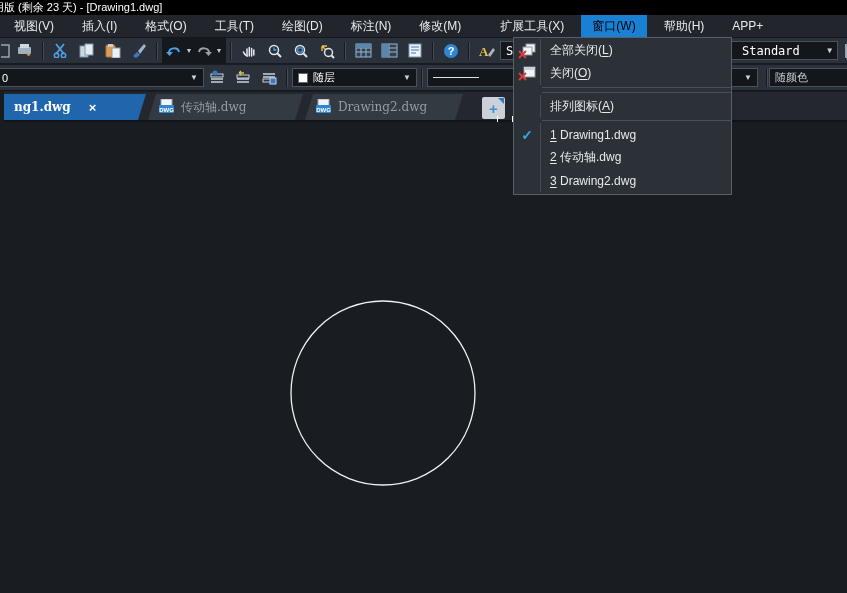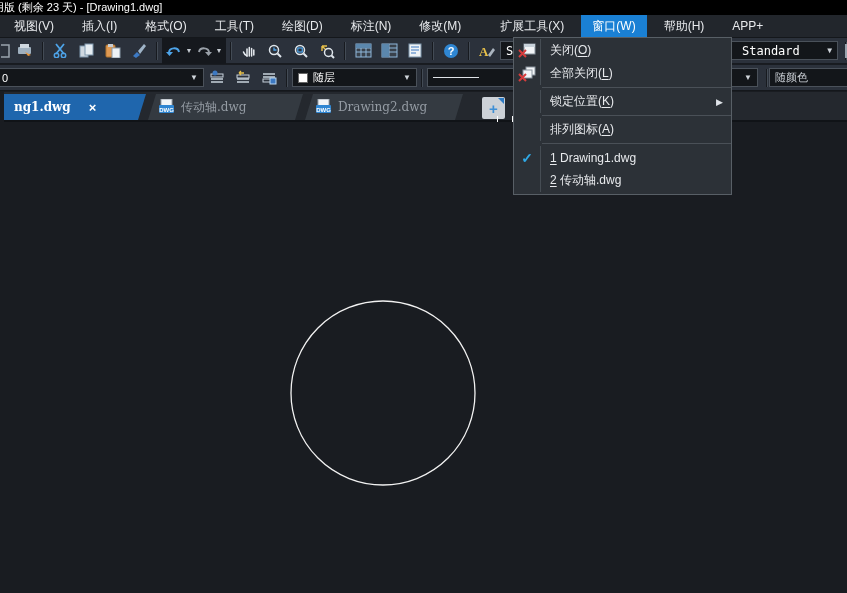--- a/index.html
+++ b/index.html
@@ -17,21 +17,21 @@
     white-space:nowrap; overflow:hidden;
   }
   .titlebar span { display:inline-block; margin-left:-7px; }
   
   .menubar {
     position:absolute; top:15px; left:0; width:847px; height:23px;
     background:#22262c; display:flex; align-items:center;
     font-size:12px; border-bottom:1px solid #14171b;
   }
   .menubar .mitem { padding:3px 11px; margin:0 3px; white-space:nowrap; cursor:default; }
-  .menubar .mitem.active { background:#1a80d4; color:#ffffff; }
+  .menubar .mitem.active { background:#1a80d4; color:#000000; }
   
   .toolbar { position:absolute; left:0; width:847px; background:#2b313b; display:flex; align-items:center; }
   .toolbar.row1 { top:38px; height:26px; border-bottom:1px solid #181b20; }
   .toolbar.row2 { top:65px; height:26px; border-bottom:1px solid #14171b; }
   .tbtn { width:26px; height:24px; display:inline-flex; align-items:center; justify-content:center; flex:none; cursor:default; }
   .vsep { flex:none; width:0; height:18px; border-left:1px solid #171a1f; border-right:1px solid #434b55; margin:0 4px; }
   .undo-panel { display:flex; align-items:center; background:#15181d; height:26px; padding:0 2px; flex:none; }
   .ddarrow { font-size:7px; color:#c4cad1; width:10px; text-align:center; flex:none; }
   .combo {
     height:19px; background:#13161a; border:1px solid #4a515a;
@@ -330,49 +330,44 @@
 <div class="canvas">
   <svg width="847" height="471">
     <circle cx="383" cy="271" r="92" fill="none" stroke="#f2f2f2" stroke-width="1.3"></circle>
   </svg>
 </div>
 
 <div class="wmenu">
 
   <div class="wrow">
     <span class="wicon">
+      <svg width="18" height="16">
+        <rect x="8" y="1" width="9" height="8" fill="#f2f5f7" stroke="#8a949e"></rect>
+        <rect x="5" y="4" width="9" height="8" fill="#f2f5f7" stroke="#8a949e"></rect>
+        <path d="M1 8 L8 15 M8 8 L1 15" stroke="#d63c3c" stroke-width="2"></path>
+      </svg>
+    </span>
+    <span class="wlabel"><span>全部关闭(</span><span class="mkey">L</span><span>)</span></span>
+  </div>
+
+  <div class="wrow">
+    <span class="wicon">
       <svg width="18" height="15">
         <rect x="6" y="1" width="11" height="10" fill="#f2f5f7" stroke="#8a949e"></rect>
         <rect x="6" y="1" width="11" height="3" fill="#c8d2da"></rect>
         <path d="M1 7 L8 14 M8 7 L1 14" stroke="#d63c3c" stroke-width="2"></path>
       </svg>
     </span>
     <span class="wlabel"><span>关闭(</span><span class="mkey">O</span><span>)</span></span>
   </div>
 
-  <div class="wrow">
-    <span class="wicon">
-      <svg width="18" height="16">
-        <rect x="8" y="1" width="9" height="8" fill="#f2f5f7" stroke="#8a949e"></rect>
-        <rect x="5" y="4" width="9" height="8" fill="#f2f5f7" stroke="#8a949e"></rect>
-        <path d="M1 8 L8 15 M8 8 L1 15" stroke="#d63c3c" stroke-width="2"></path>
-      </svg>
-    </span>
-    <span class="wlabel"><span>全部关闭(</span><span class="mkey">L</span><span>)</span></span>
-  </div>
-
   <div class="wsep">
       <span class="line"></span>
     </div>
 
-  <div class="wrow">
-    <span class="wicon"></span>
-    <span class="wlabel"><span>锁定位置(</span><span class="mkey">K</span><span>)</span></span>
-    <span class="warrow">▶</span>
-  </div>
 
   <div class="wsep">
       <span class="line"></span>
     </div>
 
 
 
 
   <div class="wrow">
     <span class="wicon"></span>
@@ -388,14 +383,18 @@
         <span class="checkmark">✓</span>
       </span>
     <span class="wlabel"><span class="mkey">1</span><span> Drawing1.dwg</span></span>
   </div>
 
   <div class="wrow">
     <span class="wicon"></span>
     <span class="wlabel"><span class="mkey">2</span><span> 传动轴.dwg</span></span>
   </div>
 
+  <div class="wrow">
+    <span class="wicon"></span>
+    <span class="wlabel"><span class="mkey">3</span><span> Drawing2.dwg</span></span>
+  </div>
 
 </div>
 
 </body></html>

